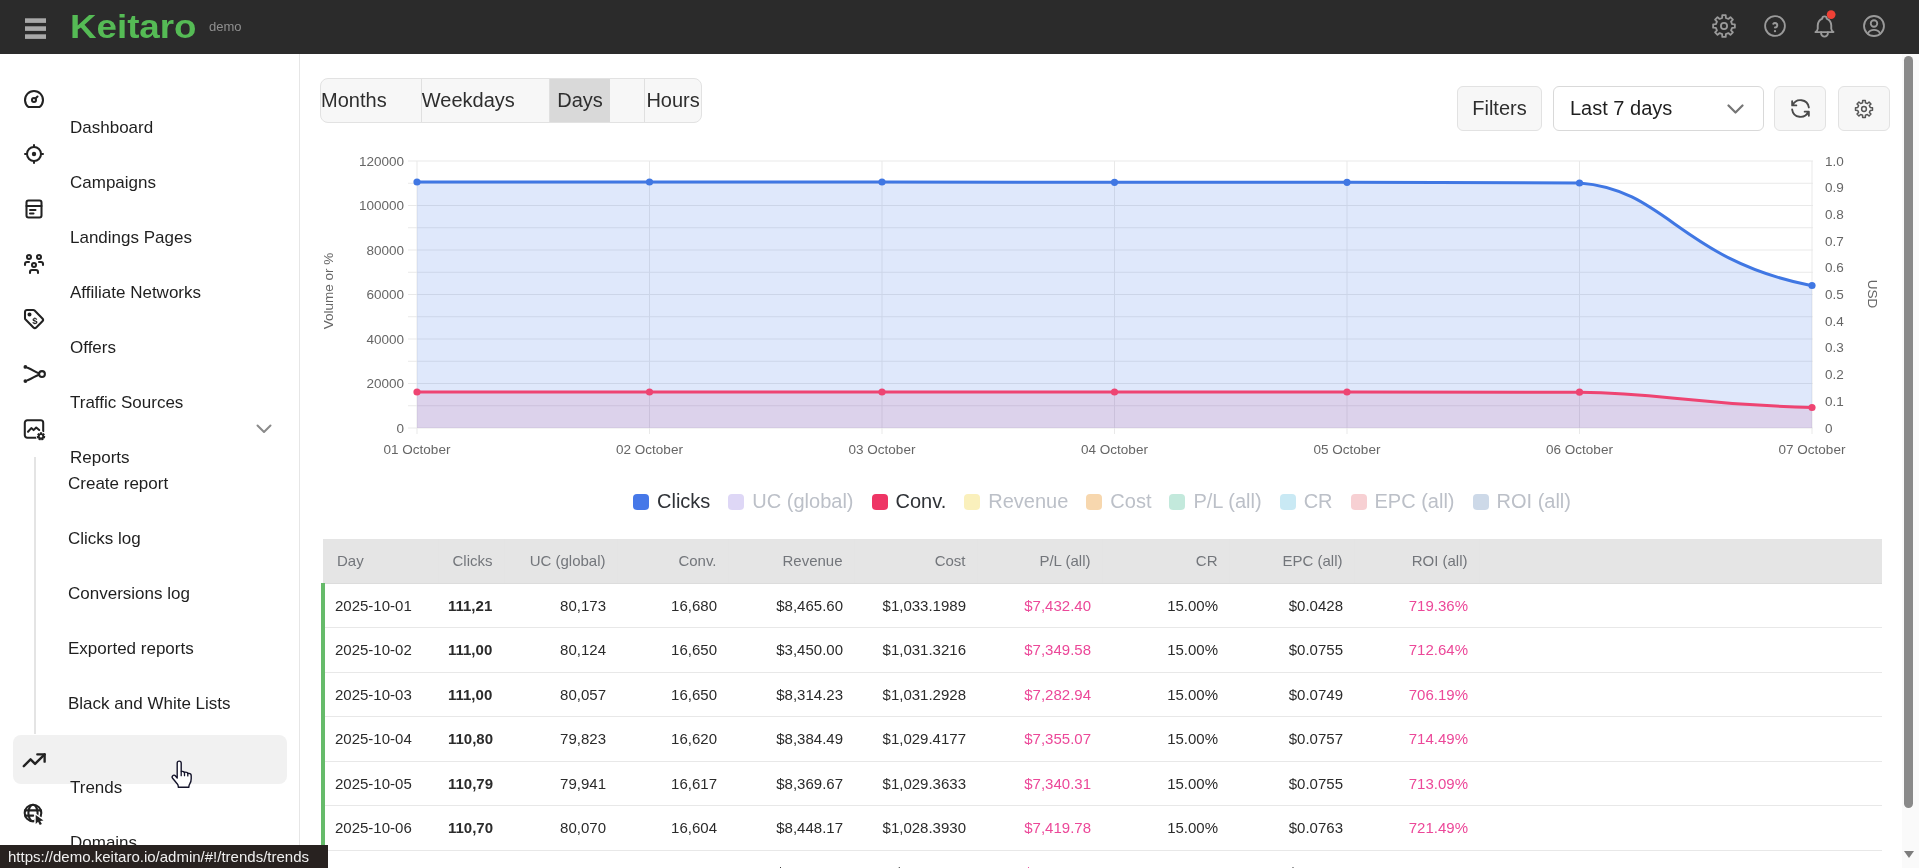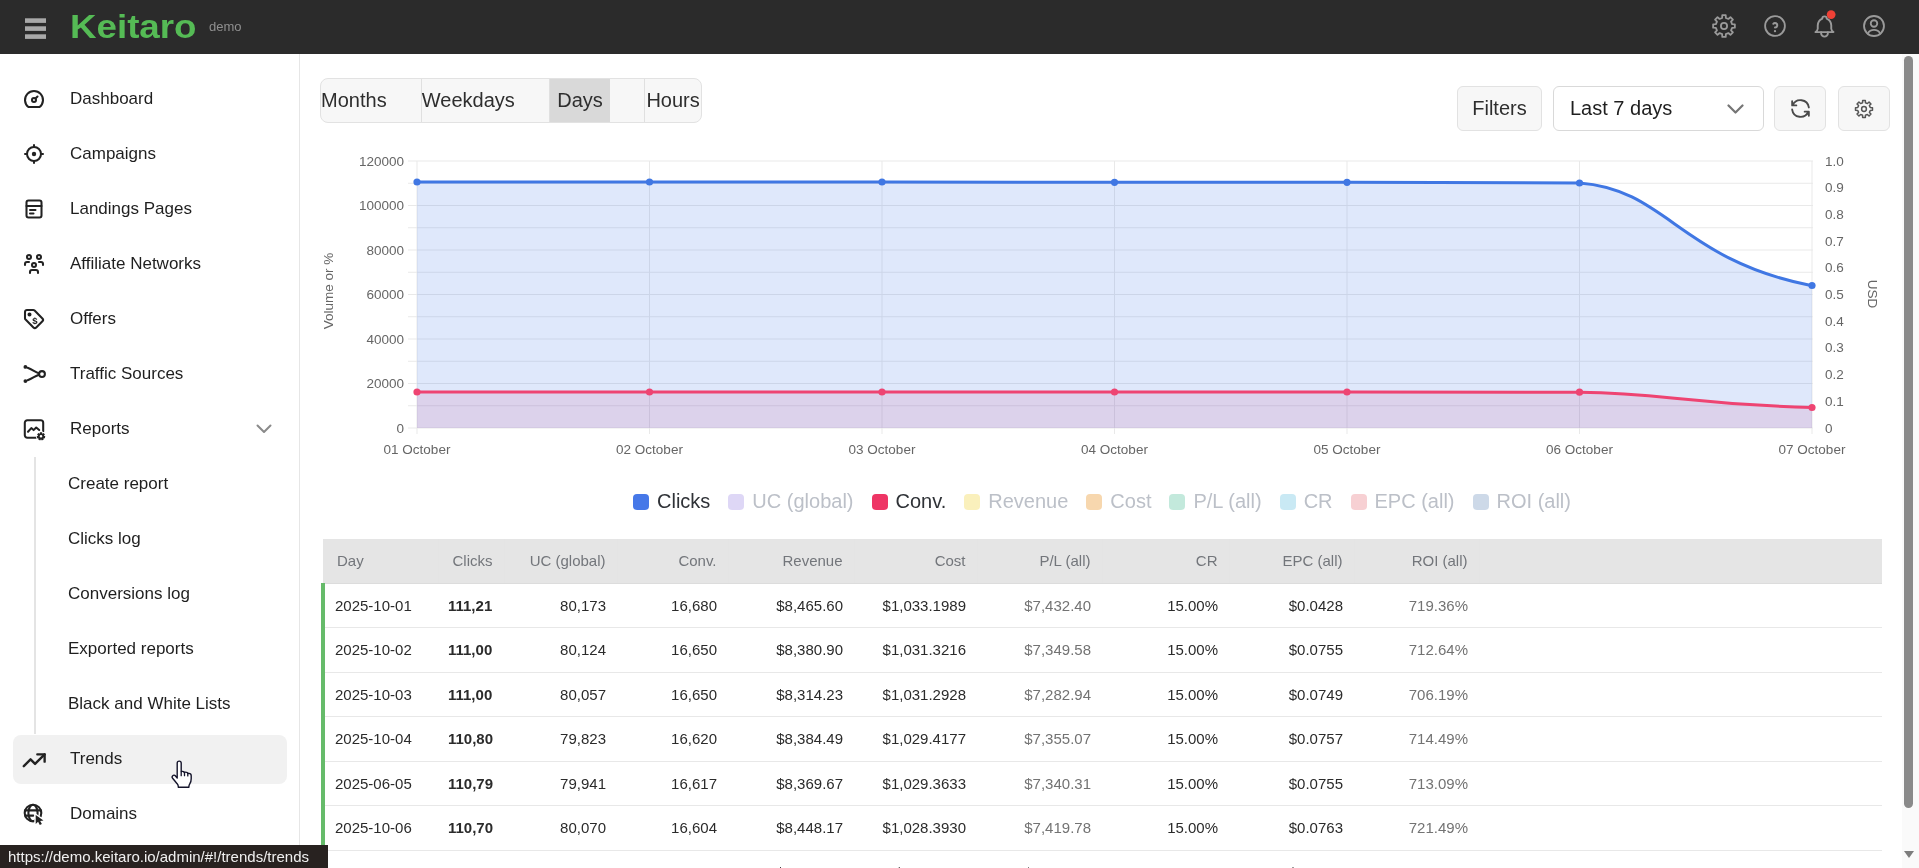--- a/index.html
+++ b/index.html
@@ -9,21 +9,21 @@
 
 
 .topbar { position:absolute; left:0; top:0; width:1919px; height:54px; background:#2b2b2b; }
 .logo { position:absolute; left:70px; top:7px; font-size:34px; font-weight:bold; letter-spacing:0; color:#55bb55; transform:scaleX(1.08); transform-origin:left center; }
 .demo { position:absolute; left:209px; top:19px; font-size:13px; color:#8f8f8f; }
 .search { position:absolute; left:733px; top:9px; width:477px; height:36px; background:#3f3f3f; border-radius:4px; }
 .search span { position:absolute; left:57px; top:8px; font-size:17px; color:#9c9c9c; }
 
 
 .sidebar { position:absolute; left:0; top:54px; width:300px; height:814px; background:#fff; border-right:1px solid #e6e6e6; }
-.mitem { position:absolute; left:70px; font-size:17px; color:#1f1f1f; }
+.mitem { position:absolute; left:70px; font-size:17px; color:#1f1f1f;margin-top:29px; }
 .sitem { position:absolute; left:68px; font-size:17px; color:#1f1f1f; }
 .micon { position:absolute; left:22px; }
 .guide { position:absolute; left:34px; top:403px; width:2px; height:277px; background:#e4e4e4; }
 .hl { position:absolute; left:13px; top:681px; width:274px; height:49px; background:#f1f1f1; border-radius:8px; }
 .statusbar { position:absolute; left:0; top:845px; width:328px; height:23px; background:#282220; color:#f0f0f0; font-size:15px; line-height:23px; padding-left:8px; z-index:9; }
 
 
 .tabs { position:absolute; left:320px; top:78px; width:382px; height:45px; background:#f7f7f7; border:1px solid #e2e2e2; border-radius:8px; display:flex; overflow:hidden;gap:34px; }
 .tab { font-size:20px; color:#2e2e2e; display:flex; align-items:center; justify-content:center; }
 .tab + .tab { border-left:1px solid #e0e0e0; }
@@ -40,21 +40,21 @@
 
 
 .tblwrap { position:absolute; left:321px; top:539px; width:1559px; }
 table { border-collapse:collapse; width:1559px; table-layout:fixed; font-size:15px; }
 th { height:44px; font-weight:normal; color:#73767b; background:#e5e5e5; border-bottom:1px solid #dcdcdc; border-right:1px solid #e4e4e4; text-align:right; padding-right:11px; }
 th:last-child { border-right:1px solid #e4e4e4; }
 td { height:44.5px; color:#2b2b2b; border-bottom:1px solid #e8e8e8; text-align:right; padding-right:11px; white-space:nowrap; overflow:hidden; }
 td.day { text-align:left; padding-left:10px; border-left:4px solid #66bb6a; }
 th.day { text-align:left; padding-left:14px; }
 td.lft { text-align:left; padding-left:10px;font-weight:bold; }
-.grn { color:#737373; }
+.grn { color:#ec4899; }
 
 
 .sb-track { position:absolute; left:1902px; top:54px; width:17px; height:814px; background:#fafafa; }
 .sb-thumb { position:absolute; left:1904px; top:56px; width:9px; height:752px; background:#8a8a8a; border-radius:5px; }
 .sb-arr { position:absolute; left:1904px; top:851px; width:0; height:0; border-left:5px solid transparent; border-right:5px solid transparent; border-top:7px solid #7d7d7d; }
 </style>
 </head>
 <body>
 
 <div class="sidebar">
@@ -335,21 +335,21 @@
           <td>15.00%</td>
           <td>$0.0428</td>
           <td class="grn">719.36%</td>
           <td></td>
         </tr>
 <tr>
           <td class="day">2025-10-02</td>
           <td class="lft">111,00</td>
           <td>80,124</td>
           <td>16,650</td>
-          <td>$8,380.90</td>
+          <td>$3,450.00</td>
           <td>$1,031.3216</td>
           <td class="grn">$7,349.58</td>
           <td>15.00%</td>
           <td>$0.0755</td>
           <td class="grn">712.64%</td>
           <td></td>
         </tr>
 <tr>
           <td class="day">2025-10-03</td>
           <td class="lft">111,00</td>
@@ -370,21 +370,21 @@
           <td>16,620</td>
           <td>$8,384.49</td>
           <td>$1,029.4177</td>
           <td class="grn">$7,355.07</td>
           <td>15.00%</td>
           <td>$0.0757</td>
           <td class="grn">714.49%</td>
           <td></td>
         </tr>
 <tr>
-          <td class="day">2025-06-05</td>
+          <td class="day">2025-10-05</td>
           <td class="lft">110,79</td>
           <td>79,941</td>
           <td>16,617</td>
           <td>$8,369.67</td>
           <td>$1,029.3633</td>
           <td class="grn">$7,340.31</td>
           <td>15.00%</td>
           <td>$0.0755</td>
           <td class="grn">713.09%</td>
           <td></td>

